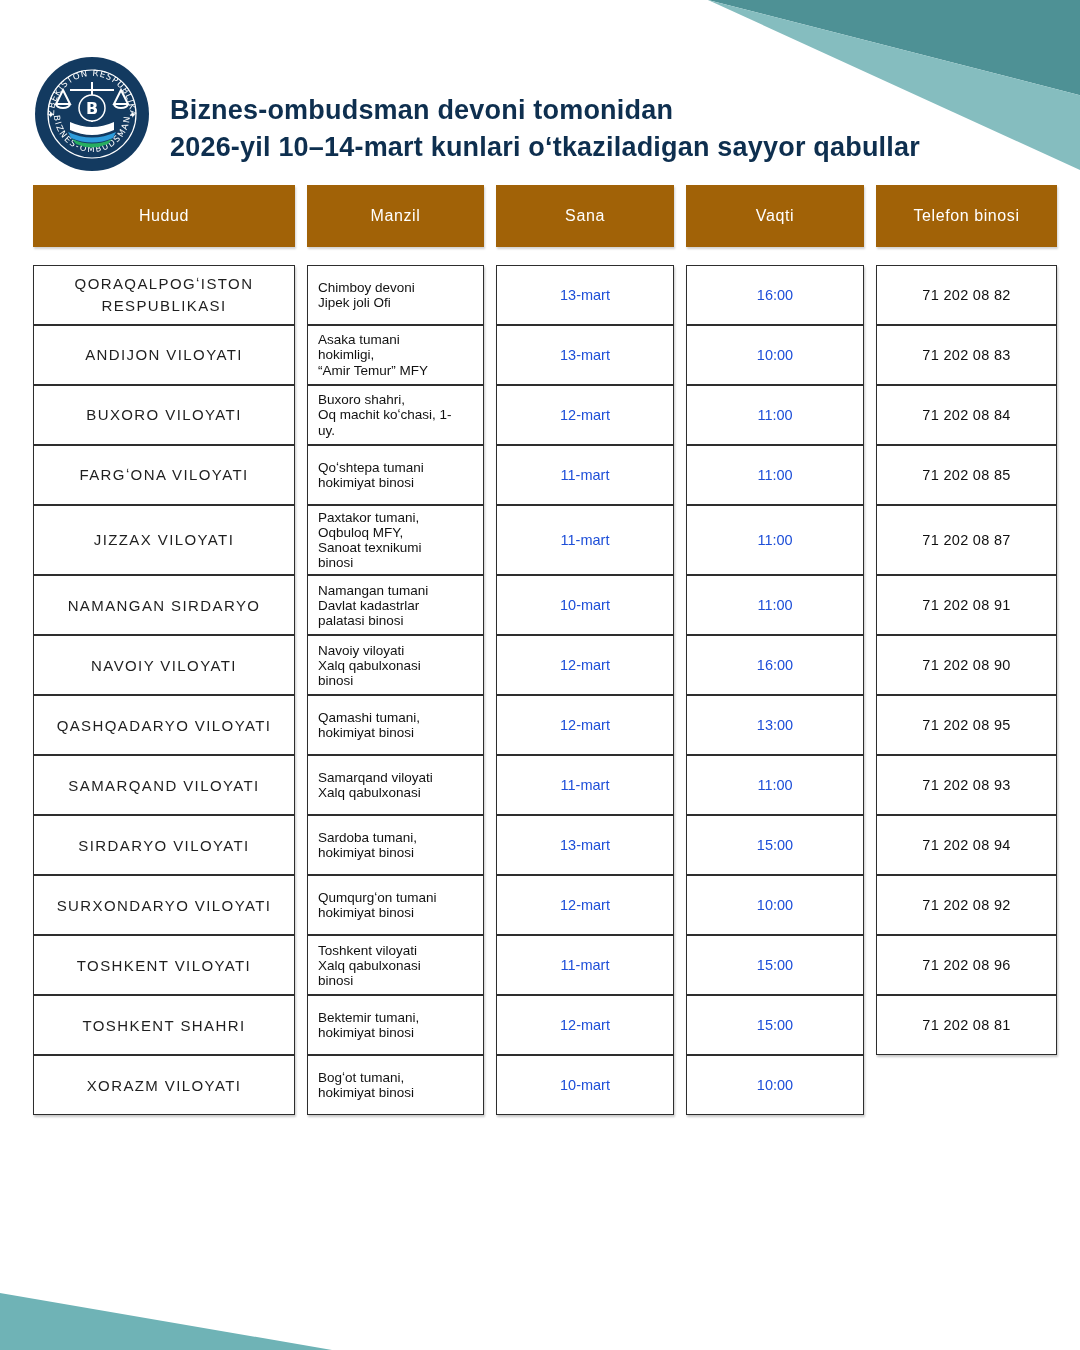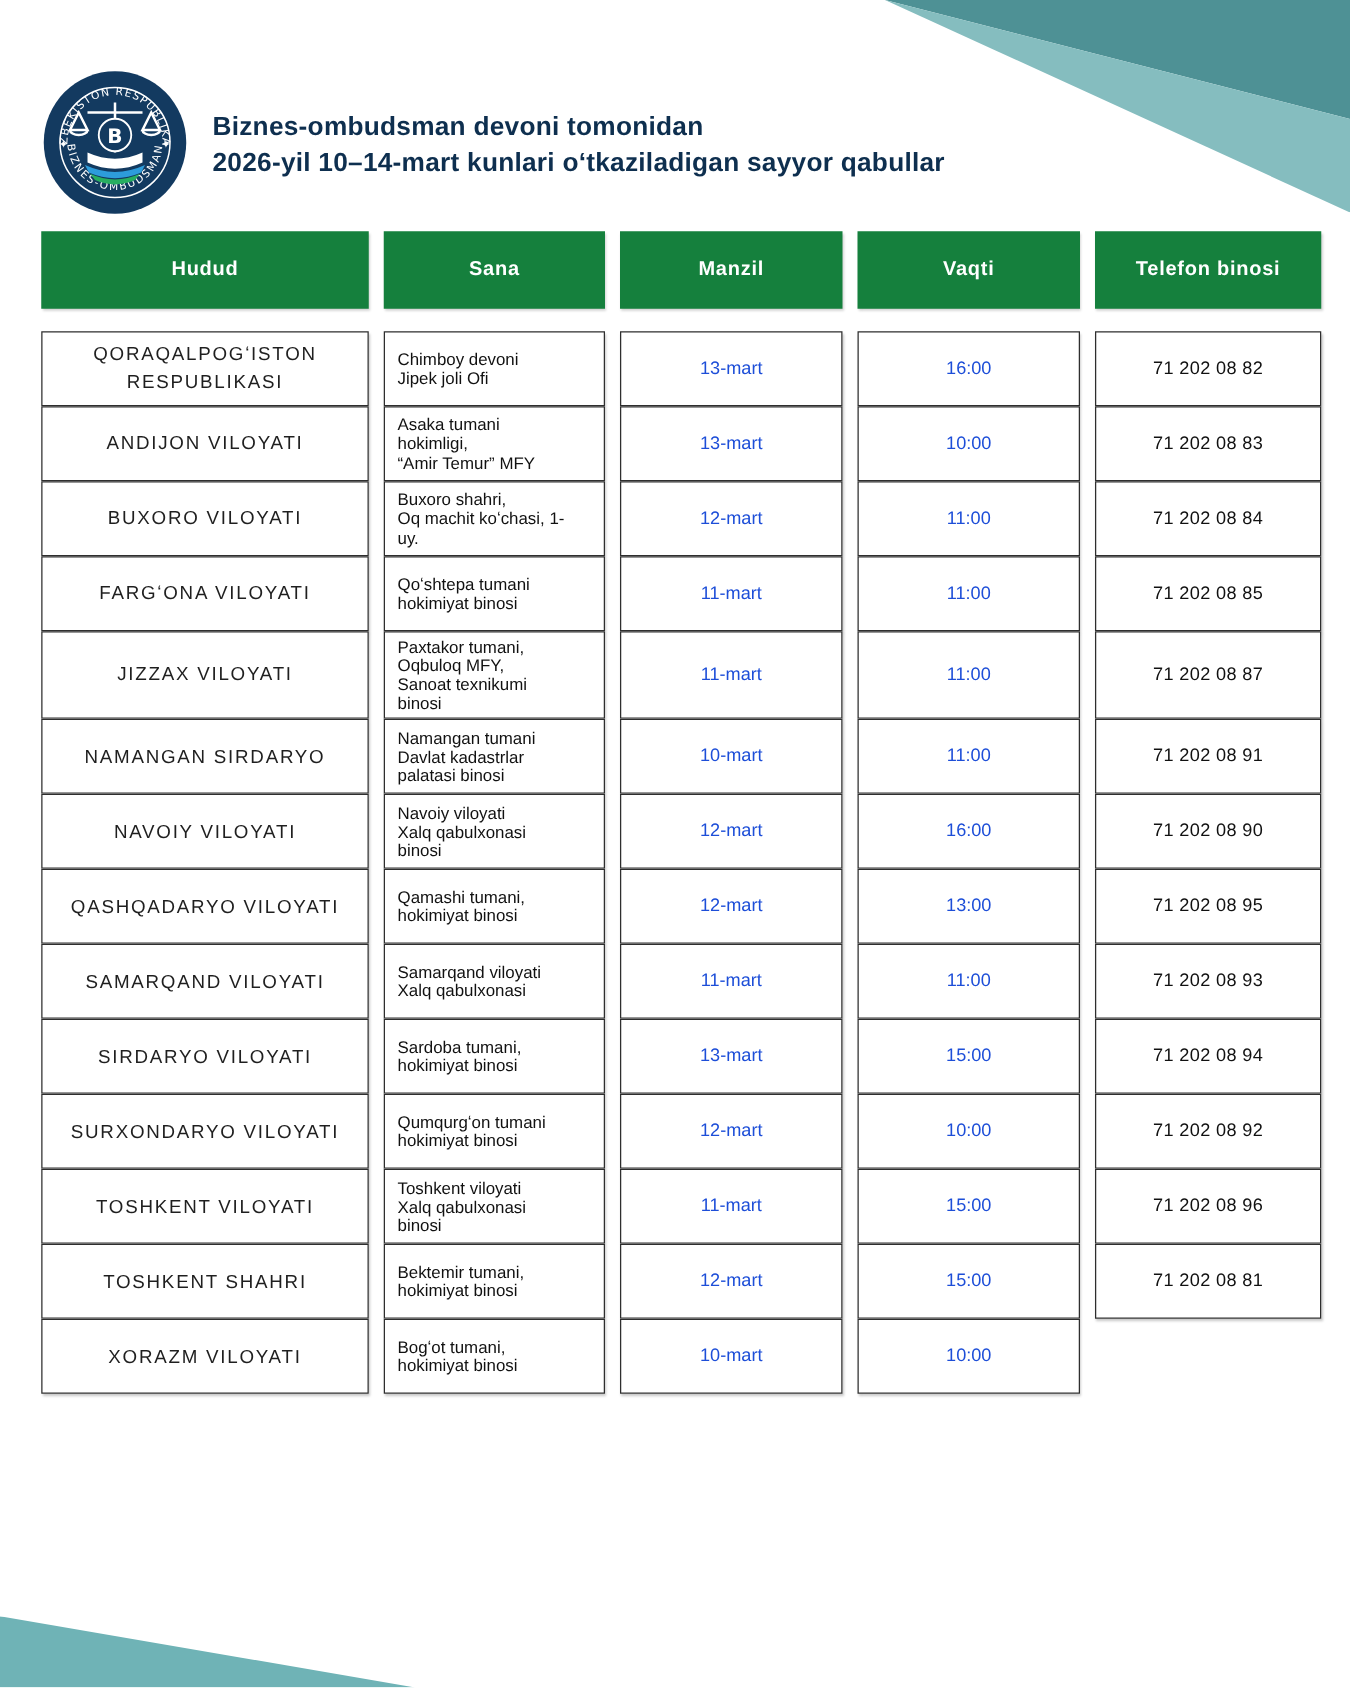--- a/index.html
+++ b/index.html
@@ -21,36 +21,36 @@
   }
   .deco-bottom-wedge{
     bottom:0;left:0;width:332px;height:57px;background:#6FB3B6;
     clip-path:polygon(0 0,100% 100%,0 100%);
   }
   
   .page-header{position:absolute;top:0;left:0;width:100%;height:185px;}
   .logo-wrap{position:absolute;top:56px;left:34px;width:116px;height:116px;}
   .title-block{
     position:absolute;top:74px;left:170px;width:880px;
-    font-weight:bold;font-size:21px;line-height:1.38;color:#0E2F4F;
+    font-weight:bold;font-size:27px;line-height:1.38;color:#0E2F4F;
     letter-spacing:0.2px;
   }
   
   .table-wrap{position:absolute;top:185px;left:33px;width:1024px;}
   .thead-grid,.tbody-grid{
     display:grid;
     grid-template-columns:262px 177px 178px 178px 181px;
     column-gap:12px;
   }
   .thead-grid{margin-bottom:18px;}
   .tbody-grid{}
   .th{
-    background:#15803d;color:#ffffff;height:62px;
+    background:#a16207;color:#ffffff;height:62px;
     display:flex;align-items:center;justify-content:center;
-    font-size:16px;letter-spacing:0.6px;font-weight:700;
+    font-size:16px;letter-spacing:0.6px;font-weight:400;
     box-shadow:1px 2px 2px rgba(0,0,0,0.18);
   }
   .td{
     background:#ffffff;border:1.6px solid #2e2e2e;min-height:60px;
     box-sizing:border-box;
     display:flex;align-items:center;
     box-shadow:1px 2px 2px rgba(0,0,0,0.22);
   }
   .td-center{justify-content:center;text-align:center;}
   .region-cell{font-size:15px;letter-spacing:1.4px;padding:4px 10px;line-height:1.45;color:#1f1f1f;}
@@ -105,22 +105,22 @@
       <text x="13" y="62" font-size="9" fill="#ffffff">✦</text>
       <text x="95" y="62" font-size="9" fill="#ffffff">✦</text>
     </svg>
   </div>
   <h1 class="title-block"><span>Biznes-ombudsman devoni tomonidan</span><br><span>2026-yil 10–14-mart kunlari oʻtkaziladigan sayyor qabullar</span></h1>
 </header>
 
 <main class="table-wrap">
   <div class="thead-grid">
     <div class="th">Hudud</div>
+    <div class="th">Manzil</div>
     <div class="th">Sana</div>
-    <div class="th">Manzil</div>
     <div class="th">Vaqti</div>
     <div class="th">Telefon binosi</div>
   </div>
   <div class="tbody-grid">
     <div class="td td-center region-cell">QORAQALPOGʻISTON RESPUBLIKASI</div>
     <div class="td address-cell">Chimboy devoni
 Jipek joli Ofi</div>
     <div class="td td-center date-cell">13-mart</div>
     <div class="td td-center time-cell">16:00</div>
     <div class="td td-center phone-cell">71 202 08 82</div>

